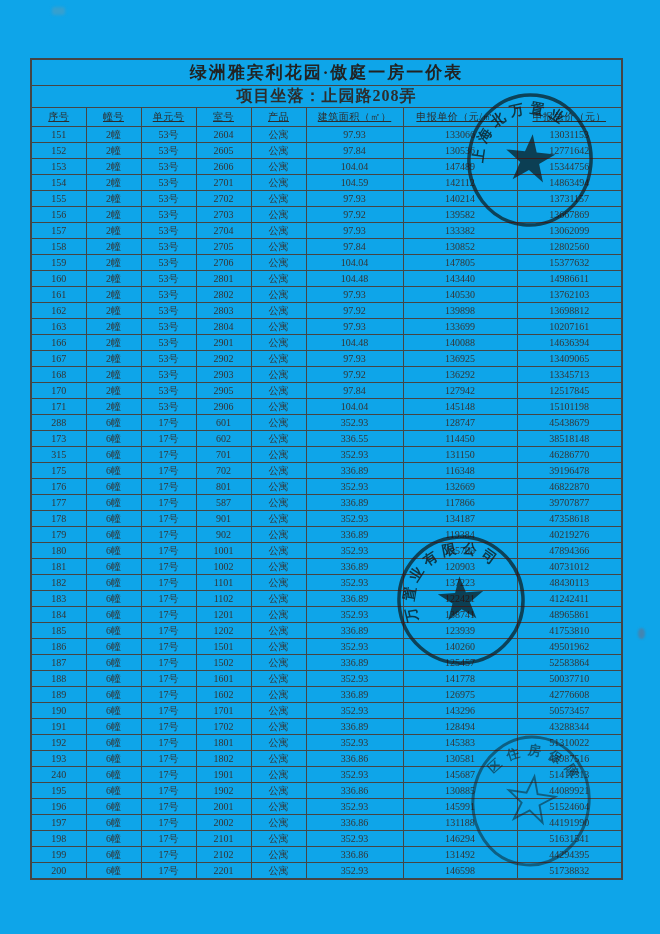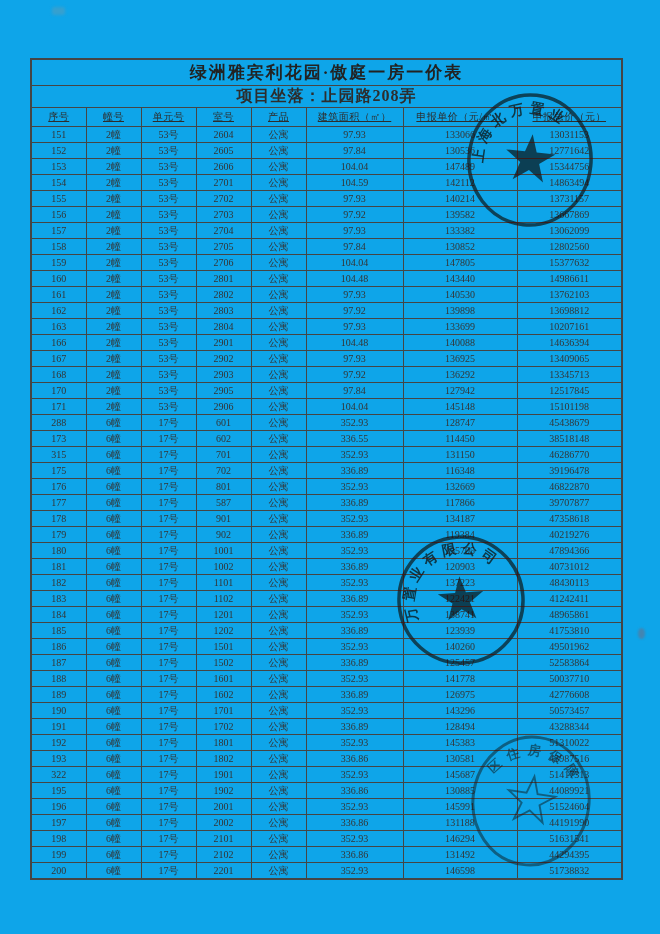--- a/index.html
+++ b/index.html
@@ -497,21 +497,21 @@
           <td>193</td>
           <td>6幢</td>
           <td>17号</td>
           <td>1802</td>
           <td>公寓</td>
           <td>336.86</td>
           <td>130581</td>
           <td>43987516</td>
         </tr>
         <tr>
-          <td>322</td>
+          <td>240</td>
           <td>6幢</td>
           <td>17号</td>
           <td>1901</td>
           <td>公寓</td>
           <td>352.93</td>
           <td>145687</td>
           <td>51417313</td>
         </tr>
         <tr>
           <td>195</td>

